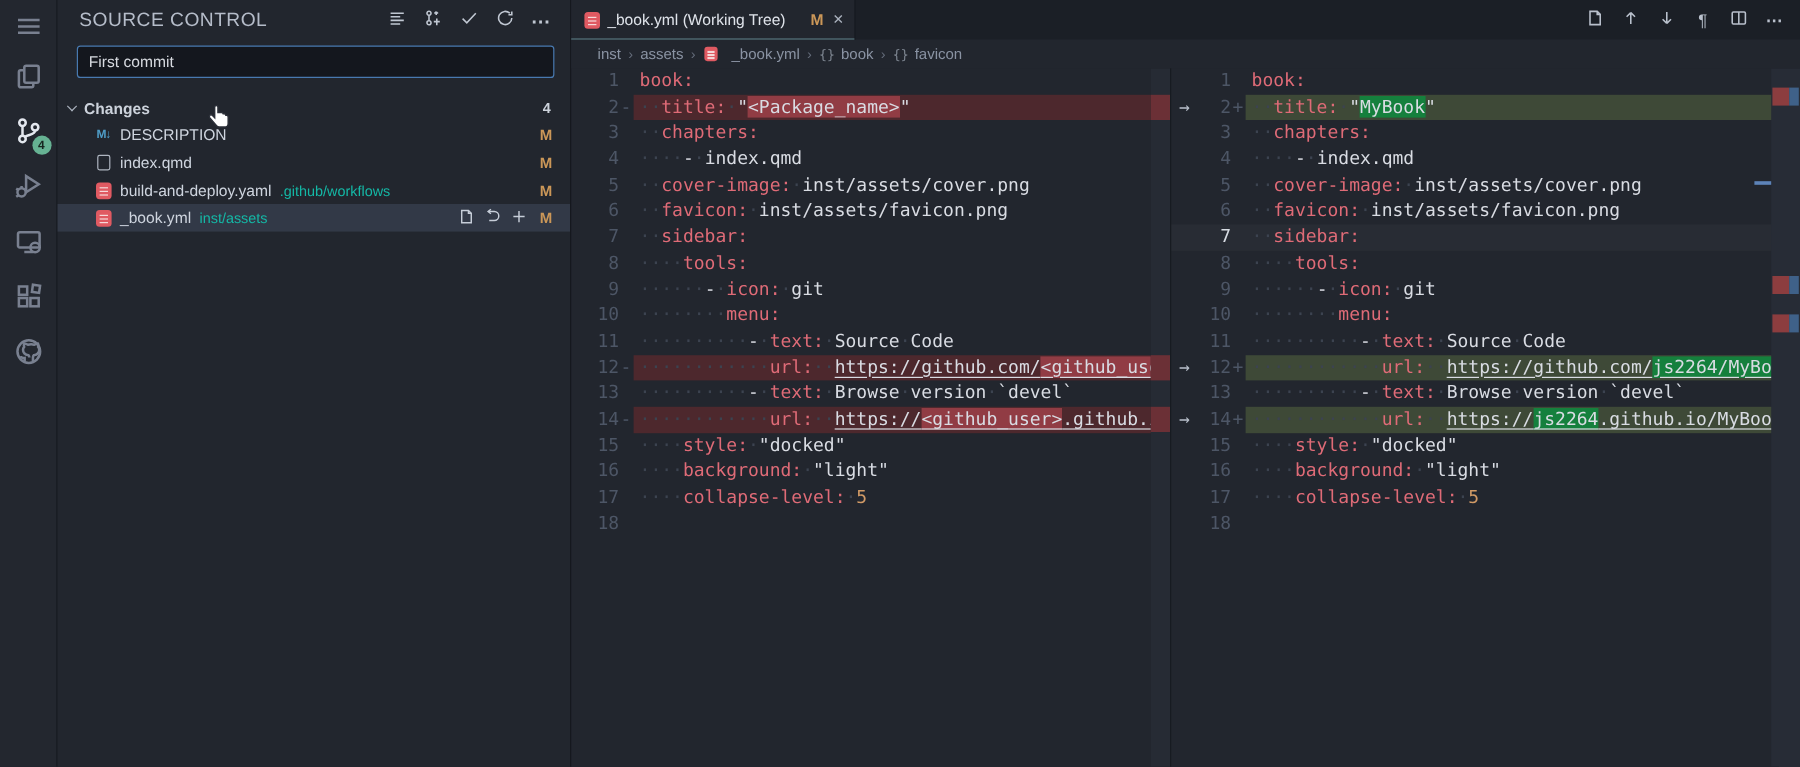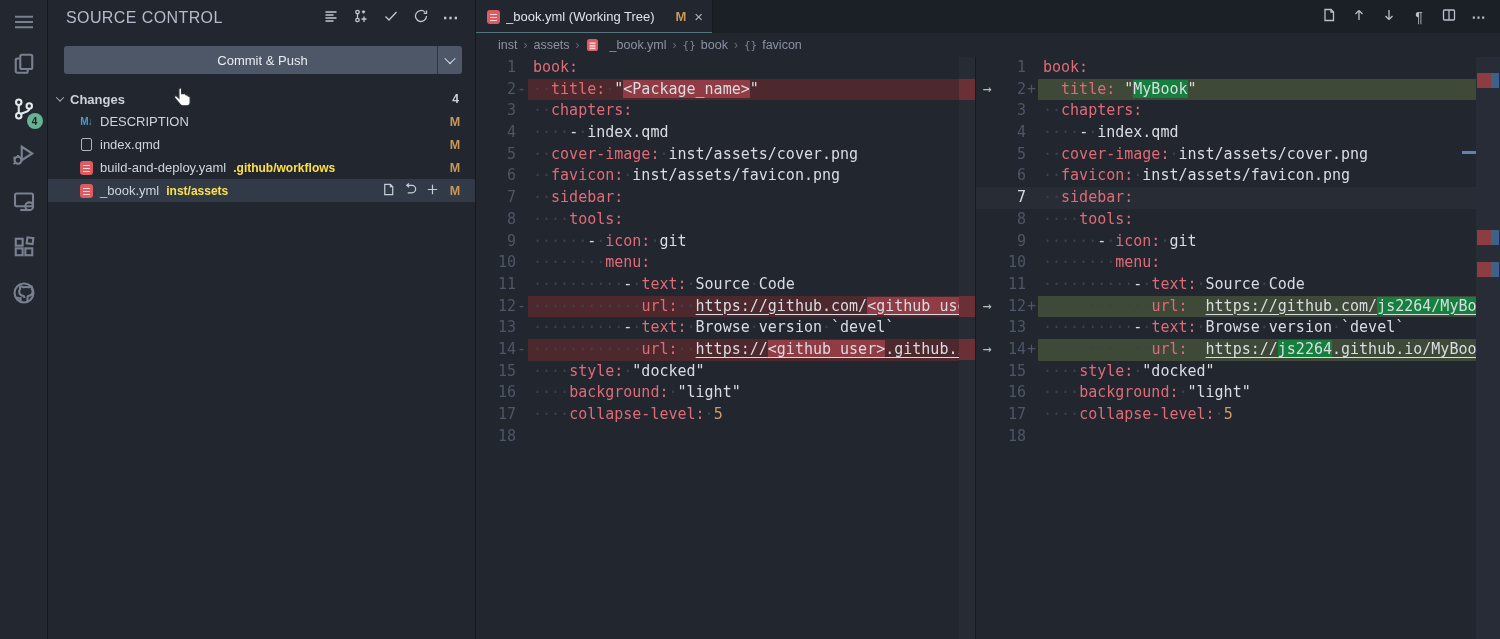--- a/index.html
+++ b/index.html
@@ -41,21 +41,21 @@
   .changes-label { font-weight:bold; color:#ccd2db; flex:1; }
   .changes-count { font-weight:bold; color:#ccd2db; font-size:12px; padding-right:2px; }
   .file-row { display:flex; align-items:center; height:23px; padding:0 13px 0 30px; font-size:13px; color:#ced4de; }
   .file-row.selected { background:#323947; }
   .fi { width:16px; height:16px; margin-right:6px; display:flex; align-items:center; justify-content:center; flex:none; }
   .fi-md { color:#4f9cc6; font-size:10px; font-weight:bold; letter-spacing:-1px; }
   .fi-yaml { width:13px; height:14px; background:#e05a62; border-radius:3px; position:relative; }
   .fi-yaml:before { content:""; position:absolute; left:3px; right:3px; top:4px; height:1.5px; background:#f6d9da; box-shadow:0 3px 0 #f6d9da, 0 6px 0 #f6d9da; }
   .fi-file { width:11px; height:13px; border:1.2px solid #aeb5c0; border-radius:2px; position:relative; }
   .fname { white-space:nowrap; }
-  .fpath { color:#fde047; font-size:12px; margin-left:7px; white-space:nowrap; overflow:hidden; text-overflow:ellipsis; flex:1;font-weight:bold; }
+  .fpath { color:#14b8a6; font-size:12px; margin-left:7px; white-space:nowrap; overflow:hidden; text-overflow:ellipsis; flex:1; }
   .row-spacer { flex:1; }
   .row-actions { display:flex; gap:7px; align-items:center; margin-right:8px; }
   .row-actions svg { width:15px; height:15px; stroke:#c6cdd8; fill:none; stroke-width:1.3; }
   .mod-badge { width:14px; text-align:center; color:#cb9758; font-weight:bold; font-size:12.5px; flex:none; }
 
   
   .editor { flex:1; height:100%; display:flex; flex-direction:column; position:relative; min-width:0; }
   .tabstrip { height:33px; background:#1b1f26; display:flex; align-items:stretch; flex:none; }
   .tab { width:237px; background:#22262e; display:flex; align-items:center; padding:0 9px;
     font-size:13px; color:#dfe3ea; position:relative; border-right:1px solid #15181e; }
@@ -186,26 +186,21 @@
           <span class="ibtn">
             <span><svg viewBox="0 0 16 16">
                 <path d="M13.5 8a5.5 5.5 0 1 1-1.6-3.9M13.5 2.5v2.8h-2.8"></path>
               </svg></span>
           </span>
           <span class="ibtn">
             <span><span style="letter-spacing:1px;font-weight:bold;">⋯</span></span>
           </span>
         </span>
     </div>
-    <div class="commit-btn">
-      <span class="lbl">Commit &amp; Push</span>
-      <span class="split">
-        <span class="chev"></span>
-      </span>
-    </div>
+    <input class="commit-input" value="First commit" style="">
     <div class="changes-head">
       <span class="tw">
           <span class="chev"></span>
         </span>
       <span class="changes-label">Changes</span>
       <span class="changes-count">4</span>
     </div>
     <div id="file-list">
         <div class="file-row">
           <span class="fi">

